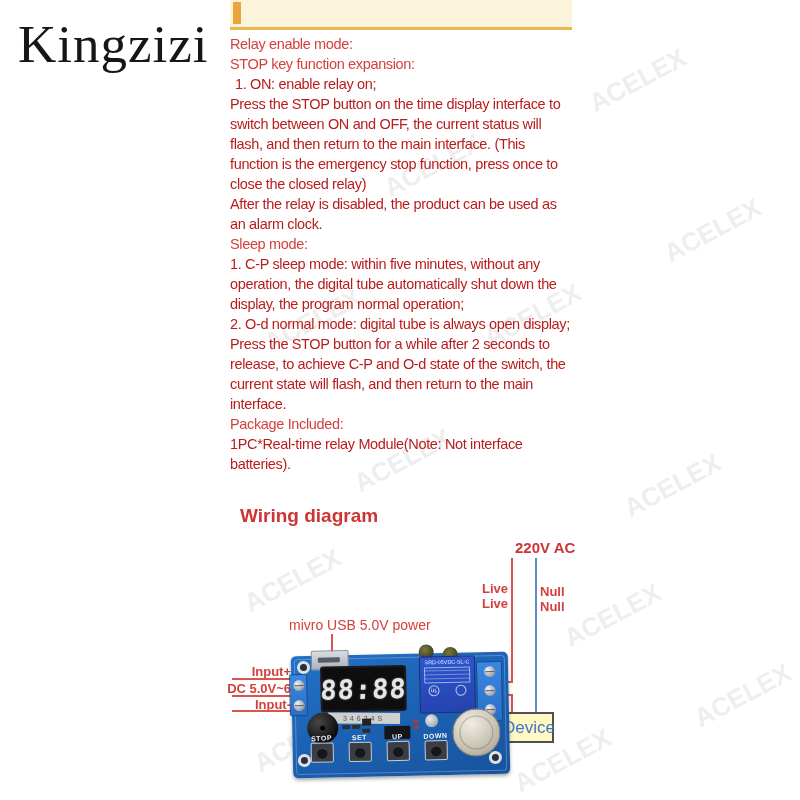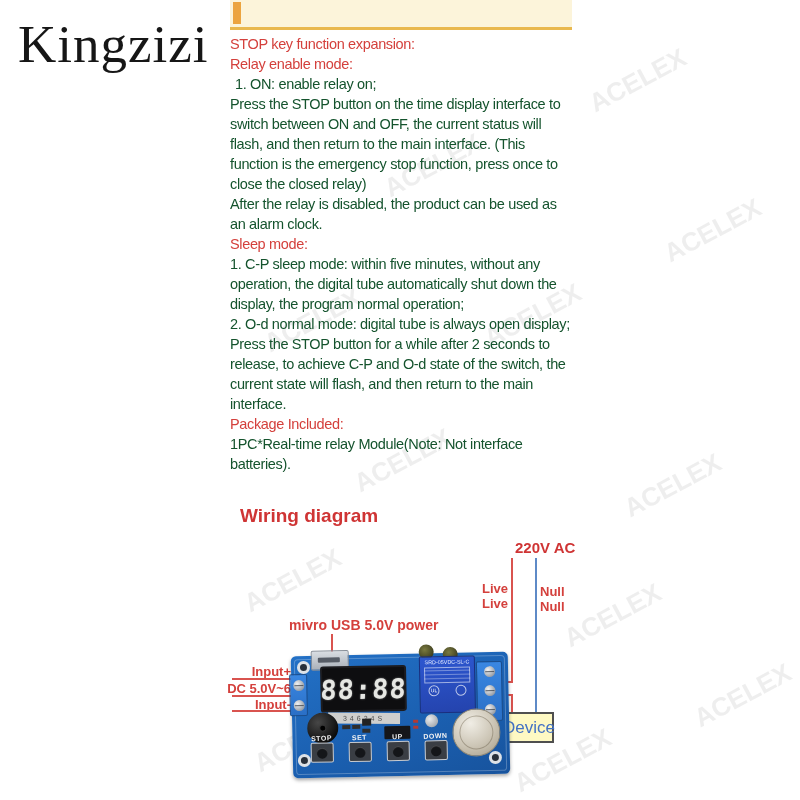--- a/index.html
+++ b/index.html
@@ -14,34 +14,34 @@
   
   .logo{position:absolute;left:18px;top:14px;font-family:"Liberation Serif","DejaVu Serif",serif;
         font-size:53px;color:#161616;letter-spacing:1px;}
 
   
   .col{position:absolute;left:230px;top:0;width:342px;}
   .hdr{position:relative;height:27px;background:#fcf4da;border-bottom:3px solid #e9b84e;
        display:flex;align-items:center;margin-bottom:4px;}
   .hdr-accent{position:absolute;left:3px;top:2px;width:8px;height:22px;background:#eca43f;}
   .hdr-title{margin-left:19px;font-size:17px;font-weight:bold;color:#c9302c;}
-  .p{font-size:14.5px;line-height:20px;color:#14532d;letter-spacing:-0.35px;}
+  .p{font-size:14.5px;line-height:20px;color:#b91c1c;letter-spacing:-0.35px;}
   .red{color:#d4403c;}
   .indent{padding-left:5px;}
   .gap{}
 
   
   .wd-title{position:absolute;left:240px;top:505px;font-size:19px;font-weight:bold;color:#cf3434;}
   .ac-label{position:absolute;left:499px;top:539px;font-size:15px;font-weight:bold;color:#cf3434;margin-left:16px;}
   .vline{position:absolute;width:2px;}
   .hline{position:absolute;height:2px;}
   .wire-red{background:#d9534f;}
   .wire-blue{background:#5e8ac7;}
   .wlabel{position:absolute;font-size:13px;font-weight:bold;color:#d4403c;line-height:15px;}
-  .usb-label{position:absolute;left:289px;top:617px;font-size:14px;font-weight:bold;color:#d4403c;}
+  .usb-label{position:absolute;left:289px;top:617px;font-size:14px;font-weight:normal;color:#d4403c;}
   .side-label{position:absolute;width:58px;text-align:right;font-size:13px;font-weight:bold;color:#d4403c;}
   .device-box{position:absolute;left:504px;top:712px;width:46px;height:27px;background:#fef9c3;
               border:2px solid #4f4f4f;display:flex;align-items:center;justify-content:center;
               font-size:17px;color:#4472c4;}
 
   
   .board{position:absolute;left:292px;top:654px;width:217px;height:122px;transform:rotate(-1.2deg);}
   .pcb{position:absolute;inset:0;border-radius:5px;
        background:linear-gradient(160deg,#2371c6 0%,#1b60b1 55%,#17539d 100%);
        box-shadow:0 2px 4px rgba(0,0,0,0.35);}
@@ -117,22 +117,22 @@
   <span class="wm" style="left:250px;top:725px">ACELEX</span>
   <span class="wm" style="left:510px;top:745px">ACELEX</span>
   <span class="wm" style="left:690px;top:680px">ACELEX</span>
 
   <div class="logo">Kingzizi</div>
 
   <div class="col">
     <div class="hdr">
       <div class="hdr-accent"></div>
     </div>
+    <div class="p red">Relay enable mode:</div>
     <div class="p red">STOP key function expansion:</div>
-    <div class="p red">Relay enable mode:</div>
     <div class="p indent">1. ON: enable relay on;</div>
     <div class="p">Press the STOP button on the time display interface to switch between ON and OFF, the current status will flash, and then return to the main interface. (This function is the emergency stop function, press once to close the closed relay)</div>
     <div class="p">After the relay is disabled, the product can be used as an alarm clock.</div>
     <div class="p red gap">Sleep mode:</div>
     <div class="p">1. C-P sleep mode: within five minutes, without any operation, the digital tube automatically shut down the display, the program normal operation;</div>
     <div class="p">2. O-d normal mode: digital tube is always open display; Press the STOP button for a while after 2 seconds to release, to achieve C-P and O-d state of the switch, the current state will flash, and then return to the main interface.</div>
     <div class="p red gap">Package Included:</div>
     <div class="p">1PC*Real-time relay Module(Note: Not interface batteries).</div>
   </div>
 

